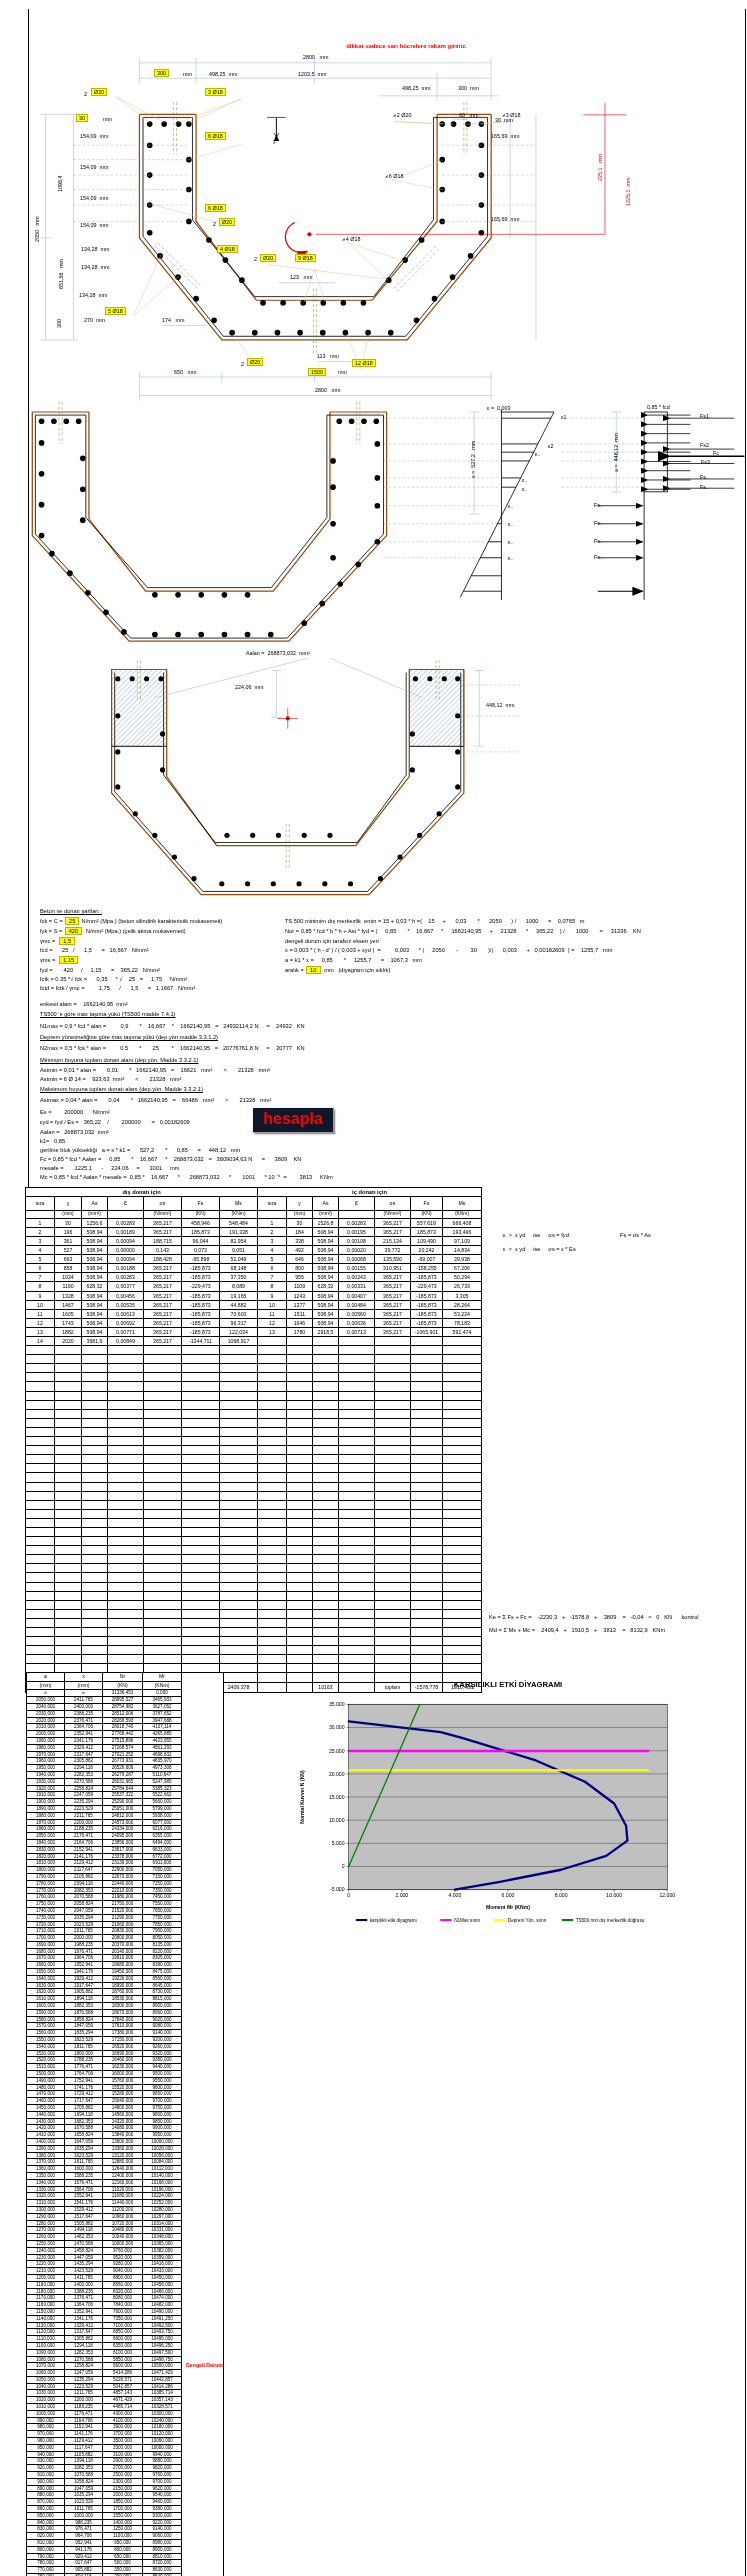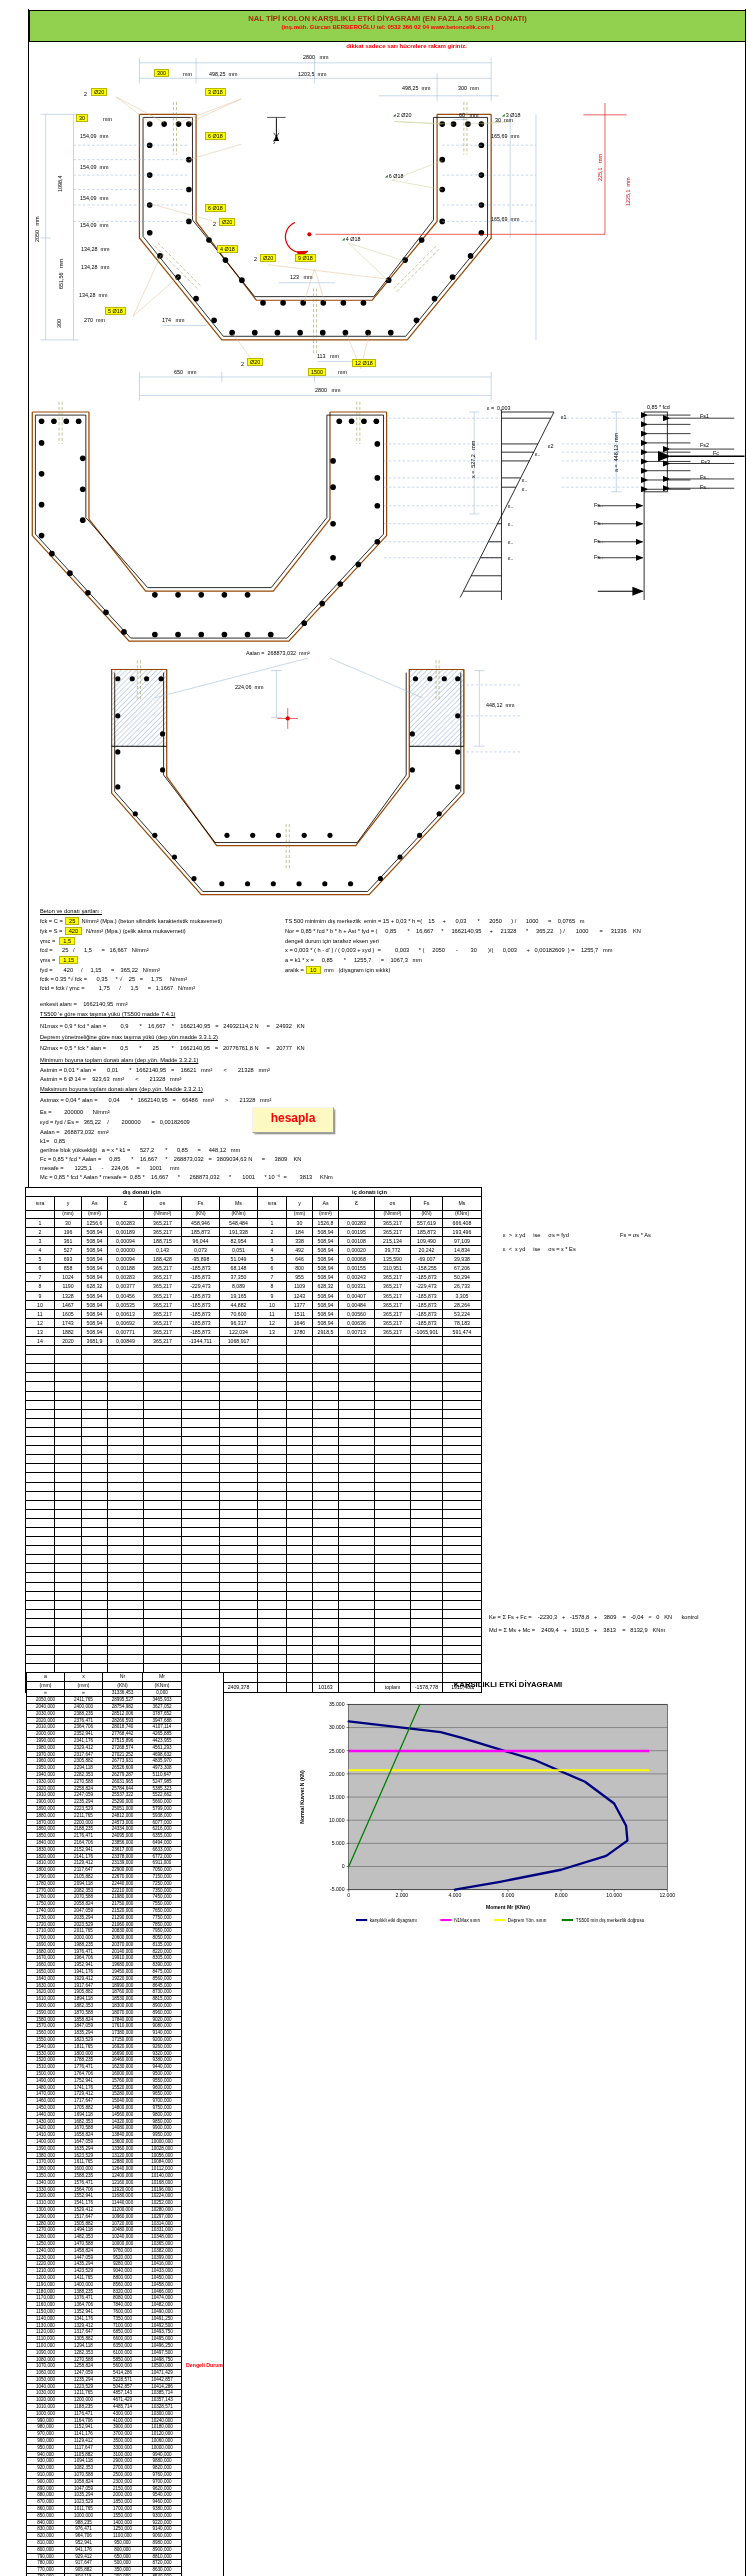--- a/index.html
+++ b/index.html
@@ -11,21 +11,21 @@
 #warning{position:absolute;left:319px;top:43px;width:175px;text-align:center;font-size:6px;font-weight:bold;color:#FF0000;}
 svg{position:absolute;left:0;top:0;}
 .flb{position:absolute;font-size:5.4px;white-space:pre;color:#000;line-height:6.2px;}
 .flb.hl{background:#FFFF00;padding:0 2.1px;outline:0.5px solid #b7b700;}
 .flb.vert{transform:rotate(-90deg);transform-origin:0 0;}
 .flb.red{color:#E00000;}
 .flb.grn::before{content:"◢ ";color:#1e7a1e;font-size:3.6px;vertical-align:1px;}
 .cline{position:absolute;font-size:5.7px;white-space:pre;line-height:6.7px;}
 .cline.und{text-decoration:underline;}
 .cline .hl{background:#FFFF00;padding:0 3.1px;outline:0.5px solid #b7b700;}
-#hesapla{position:absolute;left:252px;top:1107px;width:80px;height:24px;background:#fef9c3;border:1px outset #f4f2ee;box-shadow:1.5px 1.5px 1.5px #999;color:#FF0000;font-size:12px;font-weight:bold;text-align:center;line-height:21.6px;cursor:pointer;}
+#hesapla{position:absolute;left:252px;top:1107px;width:80px;height:24px;background:#0f172a;border:1px outset #f4f2ee;box-shadow:1.5px 1.5px 1.5px #999;color:#FF0000;font-size:16px;font-weight:bold;text-align:center;line-height:21.6px;cursor:pointer;}
 table{border-collapse:collapse;table-layout:fixed;position:absolute;background:#fff;}
 #uptable{left:25px;top:1187px;border:1px solid #000;}
 #uptable td,#uptable th{border:0.5px solid #000;font-size:5.2px;font-weight:normal;text-align:center;padding:0;height:8.1px;line-height:8.1px;overflow:hidden;white-space:nowrap;}
 #uptable .gh{font-size:5.7px;font-weight:bold;height:8.2px;}
 #uptable .hn{height:12.4px;line-height:12.4px;}
 #uptable .hu{height:7.2px;line-height:6.7px;font-size:4.9px;}
 #uptable .eps{font-size:7.2px;}
 #uptable .gsep{border-left:1px solid #000;}
 #uptable .tot td{height:9.3px;line-height:9.3px;}
 #longtable{left:26px;top:1672px;border:0.5px solid #000;}
@@ -35,24 +35,20 @@
 .ftxt{position:absolute;font-size:5.7px;white-space:pre;}
 #chart text{font-family:"Liberation Sans",sans-serif;}
 </style>
 </head>
 <body>
 <div id="page">
 
 <div class="frame" style="left:28px;top:9.3px;width:1px;height:3117px"></div>
 <div class="frame" style="left:745px;top:9.3px;width:1px;height:3117px"></div>
 
-<div id="titlebar">
-  <div class="t1">NAL TİPİ KOLON KARŞILIKLI ETKİ DİYAGRAMI (EN FAZLA 50 SIRA DONATI)</div>
-  <div class="t2">(inş.müh. Gürcan BERBEROĞLU tel: 0532 366 02 04    www.betoncelik.com )</div>
-</div>
 <div id="warning">dikkat sadece sarı hücrelere rakam giriniz.</div>
 
 <svg id="drawing" width="748" height="927" viewBox="0 0 1451 1800">
   <defs>
     <marker id="arL" markerWidth="10" markerHeight="8" refX="1" refY="4" orient="auto">
           <path d="M10,0 L0,4 L10,8 z" fill="#000"></path>
         </marker>
     <marker id="arR" markerWidth="10" markerHeight="8" refX="9" refY="4" orient="auto">
           <path d="M0,0 L10,4 L0,8 z" fill="#000"></path>
         </marker>

